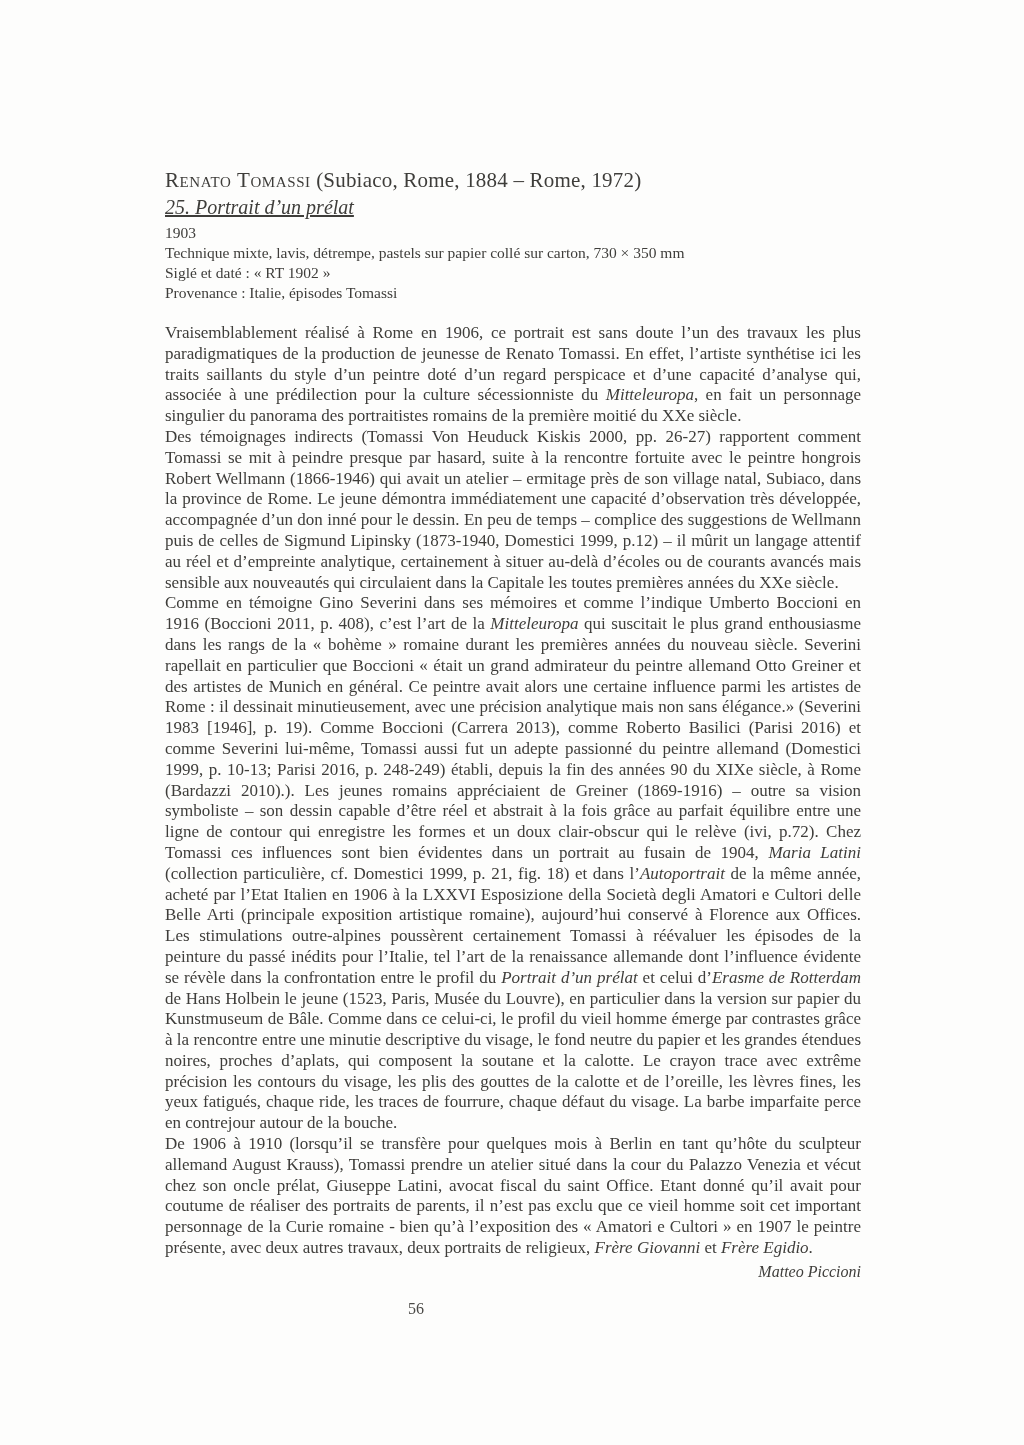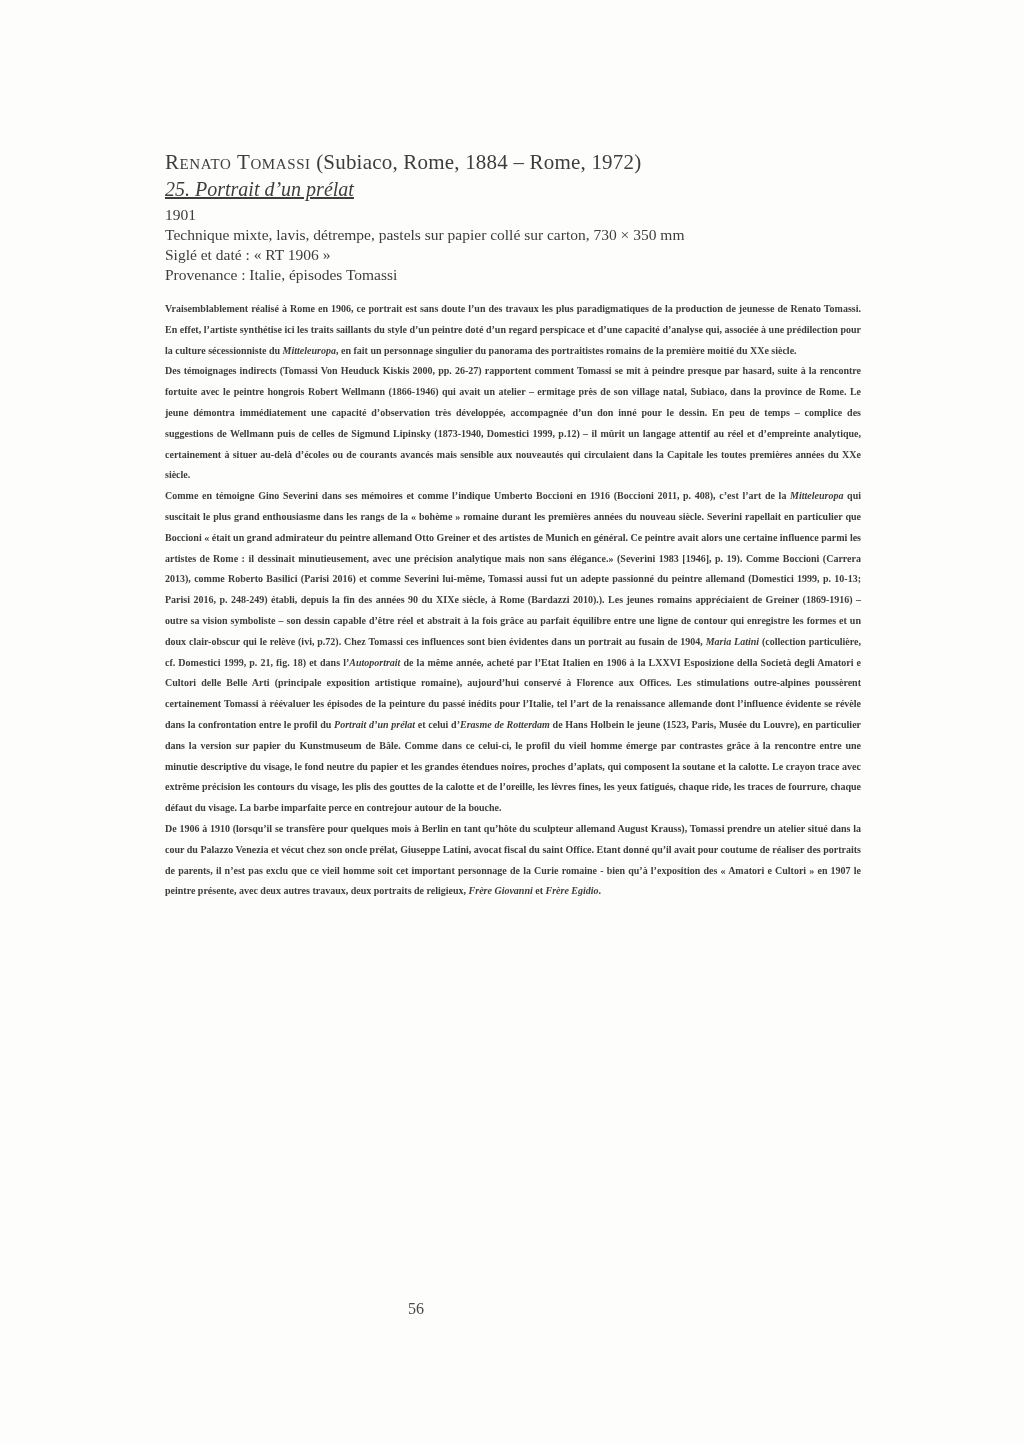--- a/index.html
+++ b/index.html
@@ -12,21 +12,21 @@
     width: 1024px;
     height: 1445px;
     background: #fdfdfc;
     color: #3e3d3a;
     font-family: "Liberation Serif", "DejaVu Serif", serif;
     overflow: hidden;
   }
   .content {
     position: absolute;
     left: 165px;
-    top: 149px;
+    top: 167px;
     width: 696px;
   }
   .artist-line {
     font-size: 21px;
     line-height: 27px;
     letter-spacing: 0.2px;
     white-space: nowrap;
   }
   .smallcaps {
     font-variant: small-caps;
@@ -38,26 +38,25 @@
     font-style: italic;
     text-decoration: underline;
   }
   .meta {
     font-size: 15.5px;
     line-height: 20px;
     margin-top: 3px;
   }
   .meta > div { margin: 0; }
   .body-text {
-    margin-top: 14px;
-    font-size: 10px;
+    margin-top: 20px;
+    font-size: 17px;
     line-height: 20.8px;
     text-align: justify;
     text-justify: inter-word;
-    font-weight: bold;
   }
   .body-text p {
     margin: 0;
     padding: 0;
   }
   .it, .italic { font-style: italic; }
   .signature-line {
     margin-top: 2px;
     font-size: 16px;
     font-style: italic;
@@ -80,29 +79,30 @@
 <div class="page">
   <div class="content">
 
     <div class="artist-line">
       <span class="smallcaps">Renato Tomassi</span><span> (Subiaco, Rome, 1884 – Rome, 1972)</span>
     </div>
 
     <div class="title-line">25. Portrait d’un prélat</div>
 
     <div class="meta">
-      <div>1901</div>
+      <div>1903</div>
       <div>Technique mixte, lavis, détrempe, pastels sur papier collé sur carton, 730 × 350 mm</div>
-      <div>Siglé et daté : « RT 1906 »</div>
+      <div>Siglé et daté : « RT 1902 »</div>
       <div>Provenance : Italie, épisodes Tomassi</div>
     </div>
 
     <div class="body-text">
       <p><span>Vraisemblablement réalisé à Rome en 1906, ce portrait est sans doute l’un des travaux les plus paradigmatiques de la production de jeunesse de Renato Tomassi. En effet, l’artiste synthétise ici les traits saillants du style d’un peintre doté d’un regard perspicace et d’une capacité d’analyse qui, associée à une prédilection pour la culture sécessionniste du </span><span class="it">Mitteleuropa</span><span>, en fait un personnage singulier du panorama des portraitistes romains de la première moitié du XXe siècle.</span></p>
       <p><span>Des témoignages indirects (Tomassi Von Heuduck Kiskis 2000, pp. 26-27) rapportent comment Tomassi se mit à peindre presque par hasard, suite à la rencontre fortuite avec le peintre hongrois Robert Wellmann (1866-1946) qui avait un atelier – ermitage près de son village natal, Subiaco, dans la province de Rome. Le jeune démontra immédiatement une capacité d’observation très développée, accompagnée d’un don inné pour le dessin. En peu de temps – complice des suggestions de Wellmann puis de celles de Sigmund Lipinsky (1873-1940, Domestici 1999, p.12) – il mûrit un langage attentif au réel et d’empreinte analytique, certainement à situer au-delà d’écoles ou de courants avancés mais sensible aux nouveautés qui circulaient dans la Capitale les toutes premières années du XXe siècle.</span></p>
       <p><span>Comme en témoigne Gino Severini dans ses mémoires et comme l’indique Umberto Boccioni en 1916 (Boccioni 2011, p. 408), c’est l’art de la </span><span class="it">Mitteleuropa</span><span> qui suscitait le plus grand enthousiasme dans les rangs de la « bohème » romaine durant les premières années du nouveau siècle. Severini rapellait en particulier que Boccioni « était un grand admirateur du peintre allemand Otto Greiner et des artistes de Munich en général. Ce peintre avait alors une certaine influence parmi les artistes de Rome : il dessinait minutieusement, avec une précision analytique mais non sans élégance.» (Severini 1983 [1946], p. 19). Comme Boccioni (Carrera 2013), comme Roberto Basilici (Parisi 2016) et comme Severini lui-même, Tomassi aussi fut un adepte passionné du peintre allemand (Domestici 1999, p. 10-13; Parisi 2016, p. 248-249) établi, depuis la fin des années 90 du XIXe siècle, à Rome (Bardazzi 2010).). Les jeunes romains appréciaient de Greiner (1869-1916) – outre sa vision symboliste – son dessin capable d’être réel et abstrait à la fois grâce au parfait équilibre entre une ligne de contour qui enregistre les formes et un doux clair-obscur qui le relève (ivi, p.72). Chez Tomassi ces influences sont bien évidentes dans un portrait au fusain de 1904, </span><span class="it">Maria Latini</span><span> (collection particulière, cf. Domestici 1999, p. 21, fig. 18) et dans l’</span><span class="it">Autoportrait</span><span> de la même année, acheté par l’Etat Italien en 1906 à la LXXVI Esposizione della Società degli Amatori e Cultori delle Belle Arti (principale exposition artistique romaine), aujourd’hui conservé à Florence aux Offices. Les stimulations outre-alpines poussèrent certainement Tomassi à réévaluer les épisodes de la peinture du passé inédits pour l’Italie, tel l’art de la renaissance allemande dont l’influence évidente se révèle dans la confrontation entre le profil du </span><span class="it">Portrait d’un prélat</span><span> et celui d’</span><span class="it">Erasme de Rotterdam</span><span> de Hans Holbein le jeune (1523, Paris, Musée du Louvre), en particulier dans la version sur papier du Kunstmuseum de Bâle. Comme dans ce celui-ci, le profil du vieil homme émerge par contrastes grâce à la rencontre entre une minutie descriptive du visage, le fond neutre du papier et les grandes étendues noires, proches d’aplats, qui composent la soutane et la calotte. Le crayon trace avec extrême précision les contours du visage, les plis des gouttes de la calotte et de l’oreille, les lèvres fines, les yeux fatigués, chaque ride, les traces de fourrure, chaque défaut du visage. La barbe imparfaite perce en contrejour autour de la bouche.</span></p>
       <p><span>De 1906 à 1910 (lorsqu’il se transfère pour quelques mois à Berlin en tant qu’hôte du sculpteur allemand August Krauss), Tomassi prendre un atelier situé dans la cour du Palazzo Venezia et vécut chez son oncle prélat, Giuseppe Latini, avocat fiscal du saint Office. Etant donné qu’il avait pour coutume de réaliser des portraits de parents, il n’est pas exclu que ce vieil homme soit cet important personnage de la Curie romaine - bien qu’à l’exposition des « Amatori e Cultori » en 1907 le peintre présente, avec deux autres travaux, deux portraits de religieux, </span><span class="it">Frère Giovanni</span><span> et </span><span class="it">Frère Egidio</span><span>.</span></p>
     </div>
 
+    <div class="signature-line">Matteo Piccioni</div>
   </div>
 
   <div class="page-number">56</div>
 </div>
 
 </body></html>

